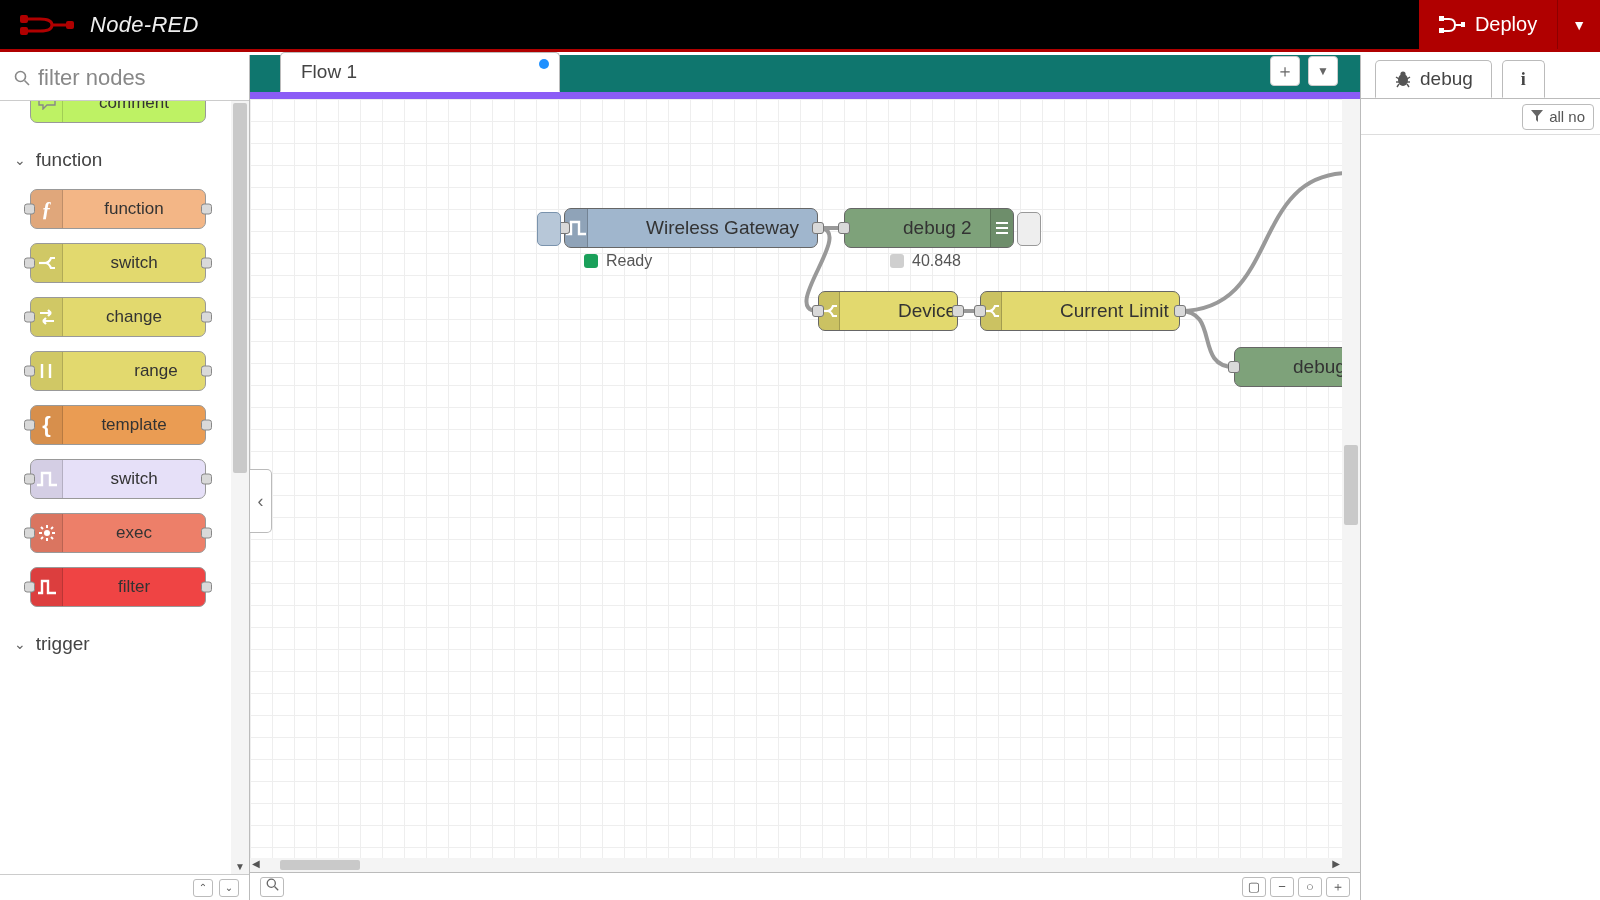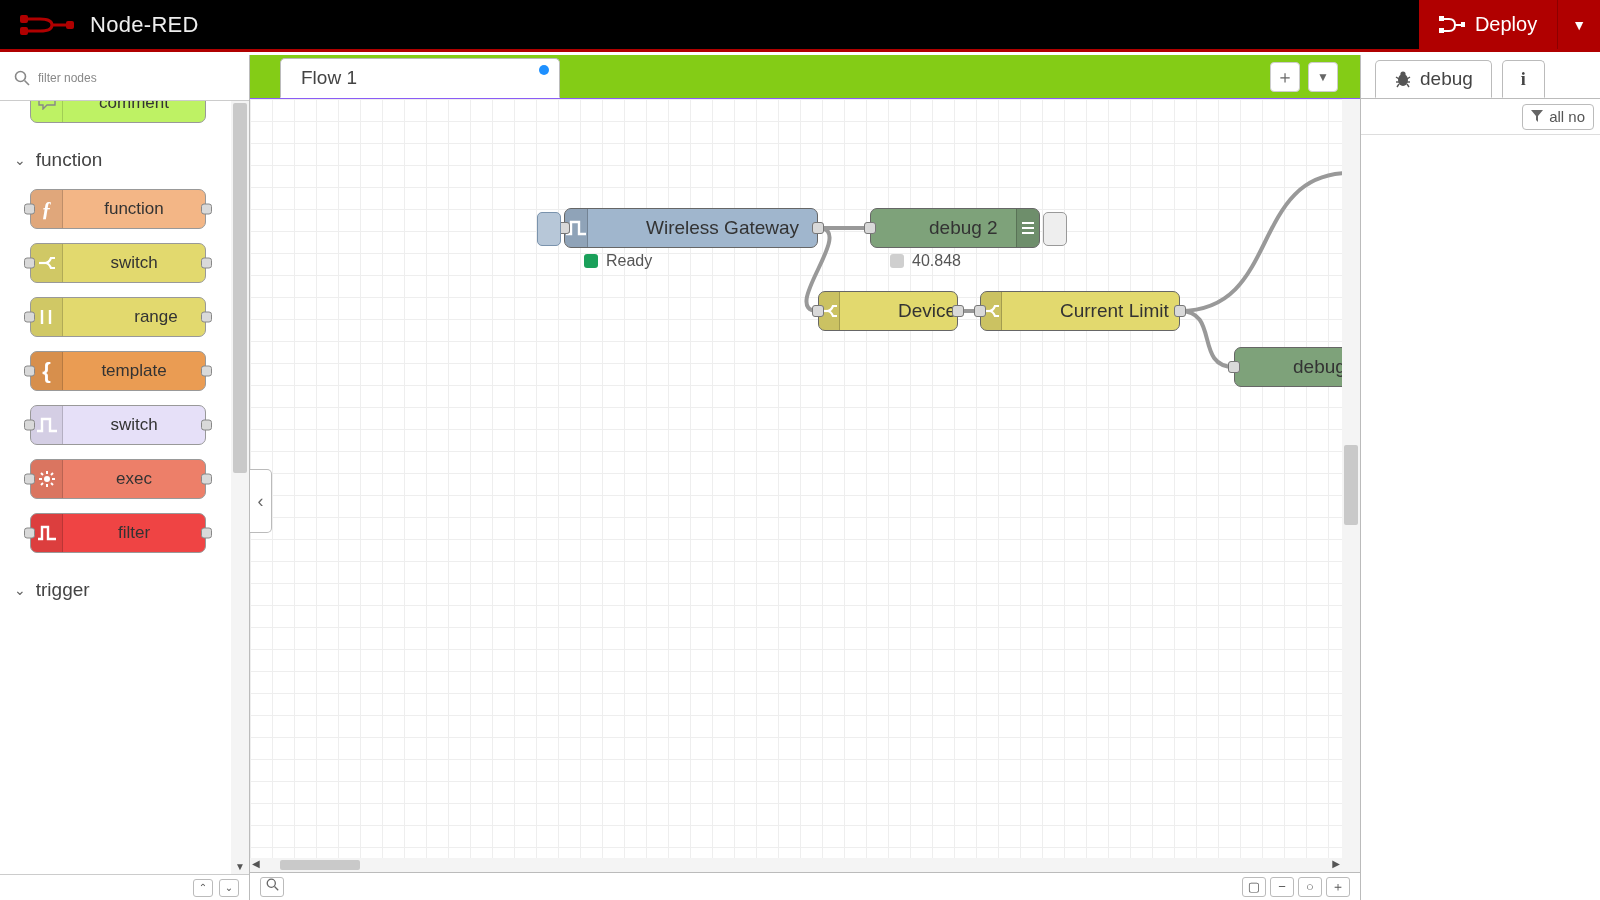--- a/index.html
+++ b/index.html
@@ -1,55 +1,55 @@
 <!DOCTYPE html>
 <html><head>
 <meta charset="utf-8">
 <style>
   * { box-sizing: border-box; margin: 0; padding: 0; }
   html, body { width: 1600px; height: 900px; overflow: hidden; font-family: "Helvetica Neue", Arial, sans-serif; font-size: 15px; color: #555; background: #fff; }
 
   
   .header { position: absolute; left: 0; top: 0; right: 0; height: 52px; background: #000; display: flex; align-items: center; border-bottom: 3px solid #b00000; }
-  .header .logo-wrap { display: flex; align-items: center; padding-left: 18px; gap: 14px; }
+  .header .logo-wrap { display: flex; align-items: center; padding-left: 18px; gap: 14px; font-style: italic; }
   .header .logo-wrap .brand { color: #eee; font-size: 22px; font-weight: 400; letter-spacing: .3px; }
   .deploy-group { margin-left: auto; display: flex; align-items: stretch; height: 100%; }
   .deploy-btn { background: #b00000; color: #fff; display: flex; align-items: center; gap: 10px; padding: 0 20px; font-size: 20px; border: none; cursor: pointer; }
   .deploy-caret { background: #b00000; color: #fff; border: none; padding: 0 14px; font-size: 14px; cursor: pointer; border-left: 1px solid rgba(0,0,0,.2); }
 
   
   .main { position: absolute; left: 0; top: 55px; right: 0; bottom: 0; display: flex; }
   .palette   { width: 250px; flex: 0 0 250px; border-right: 1px solid #bbb; position: relative; background:#fff; }
   .workspace { flex: 1 1 auto; position: relative; }
   .sidebar   { width: 240px; flex: 0 0 240px; border-left: 1px solid #bbb; position: relative; background:#fff; }
 
   
   .palette-search { height: 46px; border-bottom: 1px solid #ccc; display:flex; align-items:center; padding:0 10px 0 14px; color:#888; }
-  .palette-search input { border:none; outline:none; font-size:12px; margin-left:8px; width:170px; color:#555; }
+  .palette-search input { border:none; outline:none; font-size:22px; margin-left:8px; width:170px; color:#555; }
   .palette-search input::placeholder{ color:#888; }
   .palette-body { position:absolute; top:46px; left:0; right:18px; bottom:26px; overflow:hidden; }
   .pal-scroll   { position:absolute; top:46px; right:0; width:18px; bottom:26px; background:#f4f4f4; }
   .pal-scroll .thumb { position:absolute; left:2px; right:2px; top:2px; height:370px; background:#c9c9c9; border-radius:2px; }
   .pal-scroll .arrow-dn { position:absolute; bottom:2px; left:0; right:0; text-align:center; font-size:10px; color:#555; }
 
   .cat-header { display:flex; align-items:center; gap:10px; padding:12px 14px 10px 14px; font-size:19px; color:#444; cursor:pointer; }
   .cat-header .chev { font-size:14px; color:#666; }
 
   .pal-node { position:relative; width:176px; height:40px; margin:8px 0 14px 30px; border:1px solid #999; border-radius:7px; display:flex; align-items:center; cursor:grab; }
   .pal-node .icon-box { width:32px; height:100%; display:flex; align-items:center; justify-content:center; border-right:1px solid rgba(0,0,0,.15); border-radius:6px 0 0 6px; }
   .pal-node .lbl { flex:1; text-align:center; font-size:17px; color:#333; }
   .pal-node .port-l, .pal-node .port-r { position:absolute; width:11px; height:11px; background:#d9d9d9; border:1px solid #888; border-radius:3px; top:50%; transform:translateY(-50%); }
   .pal-node .port-l { left:-7px; }
   .pal-node .port-r { right:-7px; }
 
   .palette-footer { position:absolute; left:0; right:0; bottom:0; height:26px; border-top:1px solid #ccc; display:flex; justify-content:flex-end; align-items:center; gap:6px; padding-right:10px; }
   .pf-btn { width:20px; height:18px; border:1px solid #bbb; background:#fff; border-radius:3px; font-size:10px; line-height:16px; text-align:center; color:#555; cursor:pointer; }
 
   
-  .ws-tabs { height:44px; border-bottom:1px solid #8b5cf6; display:flex; align-items:flex-end; padding-left:30px; background:#84cc16; }
+  .ws-tabs { height:44px; border-bottom:7px solid #8b5cf6; display:flex; align-items:flex-end; padding-left:30px; background:#0f766e; }
   .ws-tab  { position:relative; height:40px; min-width:280px; padding:0 20px; border:1px solid #bbb; border-bottom:1px solid #fff; border-radius:5px 5px 0 0; background:#fff; display:flex; align-items:center; font-size:19px; color:#444; cursor:pointer; }
   .ws-tab .dirty { position:absolute; top:6px; right:10px; width:10px; height:10px; background:#1e90ff; border-radius:50%; }
   .ws-tab-actions { margin-left:auto; display:flex; gap:8px; padding-right:22px; padding-bottom:6px; }
   .ws-tab-btn { width:30px; height:30px; border:1px solid #ccc; border-radius:4px; background:#fff; display:flex; align-items:center; justify-content:center; color:#666; cursor:pointer; font-size:18px; }
 
   .canvas-wrap { position:absolute; top:44px; left:0; right:0; bottom:28px; }
   .canvas-scroll-v { position:absolute; top:44px; right:0; width:18px; bottom:28px; background:#f4f4f4; }
   .canvas-scroll-v .thumb { position:absolute; left:2px; right:2px; top:346px; height:80px; background:#c9c9c9; border-radius:2px; }
   .canvas-scroll-h { position:absolute; left:0; right:18px; bottom:28px; height:14px; background:#f4f4f4; }
   .canvas-scroll-h .arrow-l { position:absolute; left:2px; top:0; font-size:10px; color:#555; }
@@ -173,20 +173,33 @@
                   <path d="M2 9 H8"></path>
                   <path d="M8 9 Q12 9 14 4 H18"></path>
                   <path d="M8 9 Q12 9 14 14 H18"></path>
                 </g>
               </svg>
             </span>
             <span class="lbl">switch</span>
             <span class="port-l"></span>
             <span class="port-r"></span>
           </div>
+          <div class="pal-node" style="background: rgb(226, 217, 110);">
+            <span class="icon-box" style="background:rgba(0,0,0,.08)">
+              <svg width="20" height="18" viewBox="0 0 20 18">
+                <g fill="none" stroke="#fff" stroke-width="2.2">
+                  <path d="M3 5 H14 M14 5 L11 2 M14 5 L11 8"></path>
+                  <path d="M17 13 H6 M6 13 L9 10 M6 13 L9 16"></path>
+                </g>
+              </svg>
+            </span>
+            <span class="lbl">change</span>
+            <span class="port-l"></span>
+            <span class="port-r"></span>
+          </div>
           <div class="pal-node" style="background: rgb(226, 217, 110); gap: 44px;">
             <span class="icon-box" style="background:rgba(0,0,0,.08)">
               <svg width="18" height="18" viewBox="0 0 18 18">
                 <g stroke="#fff" stroke-width="2.4">
                   <line x1="4" y1="2" x2="4" y2="16"></line>
                   <line x1="12" y1="2" x2="12" y2="16"></line>
                 </g>
               </svg>
             </span>
             <span class="lbl">range</span>
@@ -296,21 +309,21 @@
             </span>
             <span class="lbl">Wireless Gateway</span>
             <span class="port pl"></span>
             <span class="port pr"></span>
             <span class="btn-left"></span>
           </div>
           <div class="node-status" style="position: absolute; left: 640px; top: 153px;">
             <span class="dot" style="background:#cfcfcf"></span>
             <span>40.848</span>
           </div>
-          <div class="flow-node" style="left: 620px; top: 109px; width: 170px; background: rgb(126, 162, 122);">
+          <div class="flow-node" style="left: 594px; top: 109px; width: 170px; background: rgb(126, 162, 122);">
             <span class="lbl" style="flex:1;text-align:right">debug 2</span>
             <span class="icon-box right" style="background:rgba(0,0,0,.12)">
               <svg width="18" height="16" viewBox="0 0 18 16">
                 <g stroke="#fff" stroke-width="2">
                   <line x1="3" y1="3" x2="15" y2="3"></line>
                   <line x1="3" y1="8" x2="15" y2="8"></line>
                   <line x1="3" y1="13" x2="15" y2="13"></line>
                 </g>
               </svg>
             </span>

